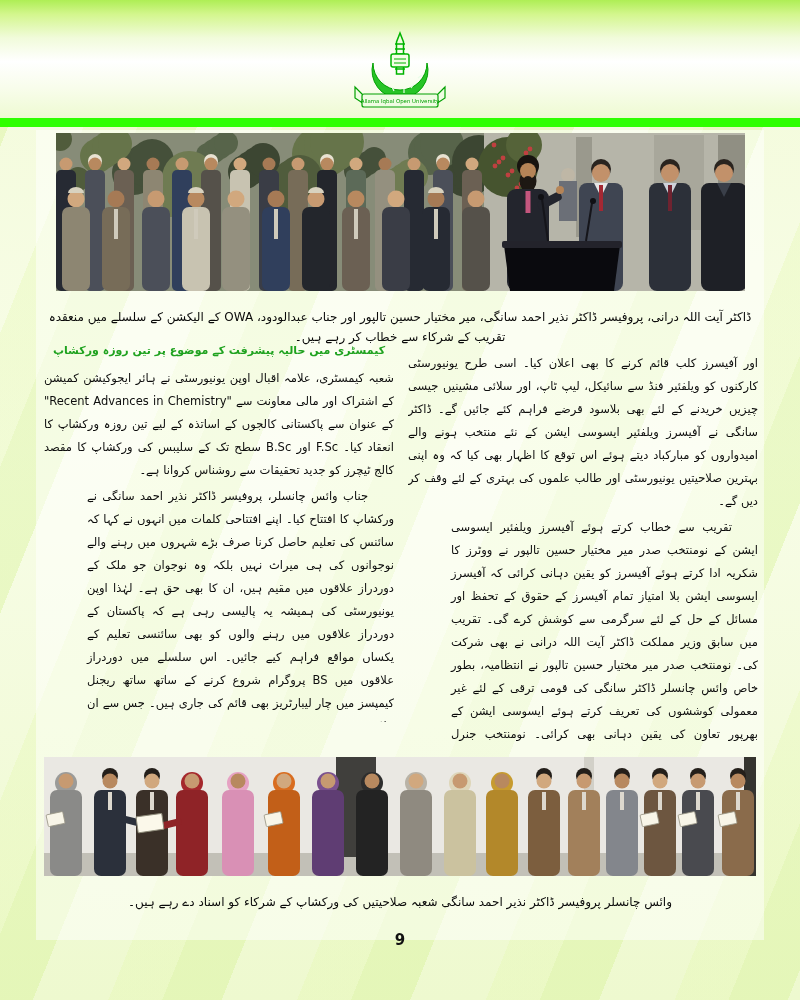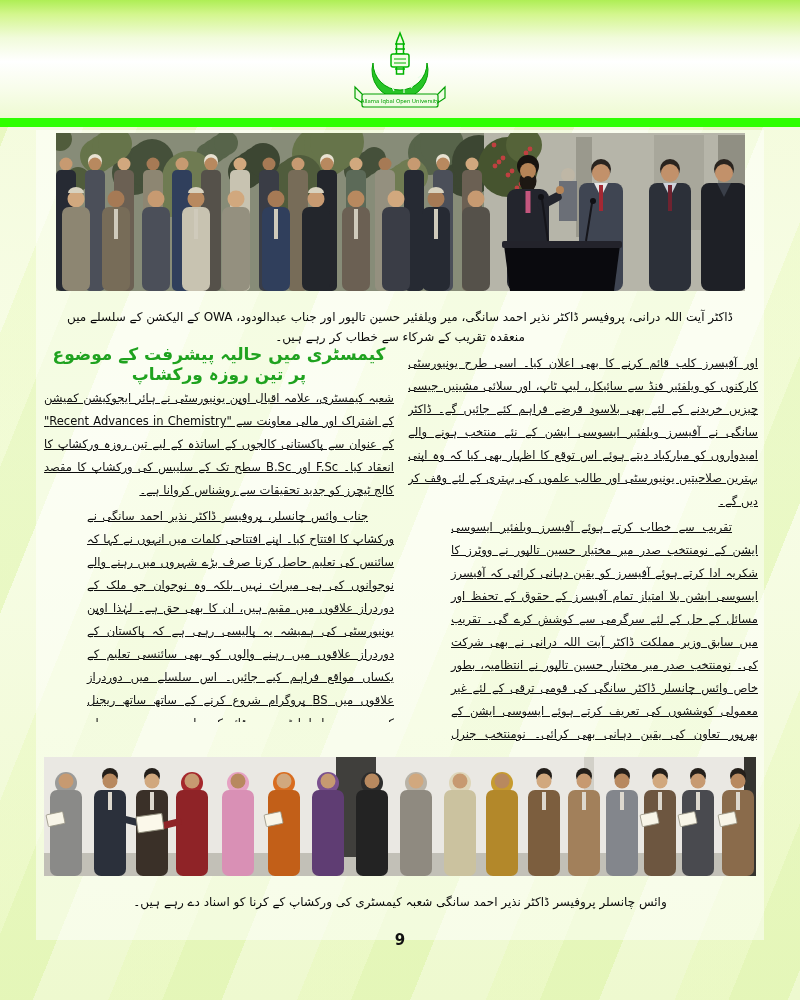--- a/index.html
+++ b/index.html
@@ -16,25 +16,25 @@
   .bar{position:absolute;left:0;top:118px;width:800px;height:9px;background:#2eff00;z-index:2;}
   figure{margin:0;position:absolute;z-index:2;}
   .ph1{left:56px;top:133px;width:689px;height:158px;}
   .ph2{left:44px;top:757px;width:712px;height:119px;}
   figure svg{display:block;}
   .caption{position:absolute;left:48px;right:48px;text-align:center;z-index:2;
     direction:rtl;font-size:12px;color:#0a0a0a;line-height:1.7;}
   .cap1{top:295px;}
   .cap2{top:880px;}
   .col{position:absolute;z-index:2;direction:rtl;color:#0d0d0d;overflow:hidden;}
-  .col p{margin:0 0 3px;font-size:11.5px;line-height:2.0;text-align:justify;text-decoration:underline;}
+  .col p{margin:0 0 3px;font-size:11.5px;line-height:2.0;text-align:justify;}
   .col p + p{text-indent:26px;margin-left:43px;}
   .col-left{left:44px;top:344px;width:350px;height:378px;}
   .col-right{left:408px;top:352px;width:350px;height:392px;}
-  .headline{margin:0 0 3px;font-size:17px;font-weight:bold;color:#1fa21f;text-align:center;direction:rtl;}
+  .headline{margin:0 0 10px;font-size:11px;font-weight:bold;color:#1fa21f;text-align:center;direction:rtl;}
   .pageno{position:absolute;left:0;top:931px;width:800px;text-align:center;z-index:2;
     font-size:15px;font-weight:bold;color:#111;}
 </style>
 </head>
 <body>
 
 <div class="page">
 
   <header class="hdr">
     <svg class="logo" width="104" height="88" viewBox="0 0 104 88">
@@ -212,21 +212,21 @@
         <rect x="645" y="50" width="46" height="108" rx="8" fill="#1e2026"></rect>
         <path d="M661 50 l7 14 l7 -14 z" fill="#3a3f49"></path>
         <path d="M448 112 h116 l-6 46 h-104 z" fill="#0a0a0e"></path>
         <rect x="446" y="108" width="120" height="7" rx="2" fill="#23232b"></rect>
         <line x1="492" y1="108" x2="486" y2="66" stroke="#15151a" stroke-width="2"></line>
         <circle cx="485" cy="64" r="3" fill="#101014"></circle>
         <line x1="530" y1="108" x2="536" y2="70" stroke="#15151a" stroke-width="2"></line>
         <circle cx="537" cy="68" r="3" fill="#101014"></circle>
       </svg>
   </figure>
-  <p class="caption cap1">ڈاکٹر آیت اللہ درانی، پروفیسر ڈاکٹر نذیر احمد سانگی، میر ویلفئیر حسین تالپور اور جناب عبدالودود، OWA کے الیکشن کے سلسلے میں منعقدہ تقریب کے شرکاء سے خطاب کر رہے ہیں۔</p>
+  <p class="caption cap1">ڈاکٹر آیت اللہ درانی، پروفیسر ڈاکٹر نذیر احمد سانگی، میر مختیار حسین تالپور اور جناب عبدالودود، OWA کے الیکشن کے سلسلے میں منعقدہ تقریب کے شرکاء سے خطاب کر رہے ہیں۔</p>
 
   <div class="col col-right">
     <p>اور آفیسرز کلب قائم کرنے کا بھی اعلان کیا۔ اسی طرح یونیورسٹی کارکنوں کو ویلفئیر فنڈ سے سائیکل، لیپ ٹاپ، اور سلائی مشینیں جیسی چیزیں خریدنے کے لئے بھی بلاسود قرضے فراہم کئے جائیں گے۔ ڈاکٹر سانگی نے آفیسرز ویلفئیر ایسوسی ایشن کے نئے منتخب ہونے والے امیدواروں کو مبارکباد دیتے ہوئے اس توقع کا اظہار بھی کیا کہ وہ اپنی بہترین صلاحیتیں یونیورسٹی اور طالب علموں کی بہتری کے لئے وقف کر دیں گے۔</p>
     <p>تقریب سے خطاب کرتے ہوئے آفیسرز ویلفئیر ایسوسی ایشن کے نومنتخب صدر میر مختیار حسین تالپور نے ووٹرز کا شکریہ ادا کرتے ہوئے آفیسرز کو یقین دہانی کرائی کہ آفیسرز ایسوسی ایشن بلا امتیاز تمام آفیسرز کے حقوق کے تحفظ اور مسائل کے حل کے لئے سرگرمی سے کوشش کرے گی۔ تقریب میں سابق وزیر مملکت ڈاکٹر آیت اللہ درانی نے بھی شرکت کی۔ نومنتخب صدر میر مختیار حسین تالپور نے انتظامیہ، بطور خاص وائس چانسلر ڈاکٹر سانگی کی قومی ترقی کے لئے غیر معمولی کوششوں کی تعریف کرتے ہوئے ایسوسی ایشن کے بھرپور تعاون کی یقین دہانی بھی کرائی۔ نومنتخب جنرل سیکریٹری عبدالودود نے بھی تقریب سے خطاب کیا۔</p>
   </div>
 
   <div class="col col-left">
     <h2 class="headline">کیمسٹری میں حالیہ پیشرفت کے موضوع پر تین روزہ ورکشاپ</h2>
     <p>شعبہ کیمسٹری، علامہ اقبال اوپن یونیورسٹی نے ہائر ایجوکیشن کمیشن کے اشتراک اور مالی معاونت سے "Recent Advances in Chemistry" کے عنوان سے پاکستانی کالجوں کے اساتذہ کے لیے تین روزہ ورکشاپ کا انعقاد کیا۔ F.Sc اور B.Sc سطح تک کے سلیبس کی ورکشاپ کا مقصد کالج ٹیچرز کو جدید تحقیقات سے روشناس کروانا ہے۔</p>
     <p>جناب وائس چانسلر، پروفیسر ڈاکٹر نذیر احمد سانگی نے ورکشاپ کا افتتاح کیا۔ اپنے افتتاحی کلمات میں انہوں نے کہا کہ سائنس کی تعلیم حاصل کرنا صرف بڑے شہروں میں رہنے والے نوجوانوں کی ہی میراث نہیں بلکہ وہ نوجوان جو ملک کے دوردراز علاقوں میں مقیم ہیں، ان کا بھی حق ہے۔ لہٰذا اوپن یونیورسٹی کی ہمیشہ یہ پالیسی رہی ہے کہ پاکستان کے دوردراز علاقوں میں رہنے والوں کو بھی سائنسی تعلیم کے یکساں مواقع فراہم کیے جائیں۔ اس سلسلے میں دوردراز علاقوں میں BS پروگرام شروع کرنے کے ساتھ ساتھ ریجنل کیمپسز میں چار لیبارٹریز بھی قائم کی جاری ہیں۔ جس سے ان علاقوں میں</p>
@@ -301,16 +301,16 @@
         <circle cx="694" cy="19" r="8" fill="#241f1a"></circle>
         <circle cx="694" cy="24" r="7.5" fill="#b8895f"></circle>
         <rect x="678" y="33" width="32" height="86" rx="7" fill="#8a6b4b"></rect>
         <rect x="692" y="35" width="4" height="18" fill="#ddd8ce"></rect>
         <rect x="674" y="58" width="17" height="12" rx="1" fill="#f8f5e8" stroke="#9a9786" stroke-width="0.8" transform="rotate(-12 674 58)"></rect>
         <rect x="78" y="58" width="22" height="7" rx="3" fill="#2b303b" transform="rotate(14 78 58)"></rect>
         <rect x="118" y="64" width="22" height="7" rx="3" fill="#8f2327" transform="rotate(166 128 67)"></rect>
         <rect x="92" y="60" width="26" height="16" rx="1" fill="#fbf8ea" stroke="#8e8b7a" stroke-width="1" transform="rotate(-8 92 60)"></rect>
       </svg>
   </figure>
-  <p class="caption cap2">وائس چانسلر پروفیسر ڈاکٹر نذیر احمد سانگی شعبہ کیمسٹری کی ورکشاپ کے کرنا کو اسناد دے رہے ہیں۔</p>
+  <p class="caption cap2">وائس چانسلر پروفیسر ڈاکٹر نذیر احمد سانگی شعبہ صلاحیتیں کی ورکشاپ کے شرکاء کو اسناد دے رہے ہیں۔</p>
 
   <div class="pageno">9</div>
 </div>
 
 </body></html>

